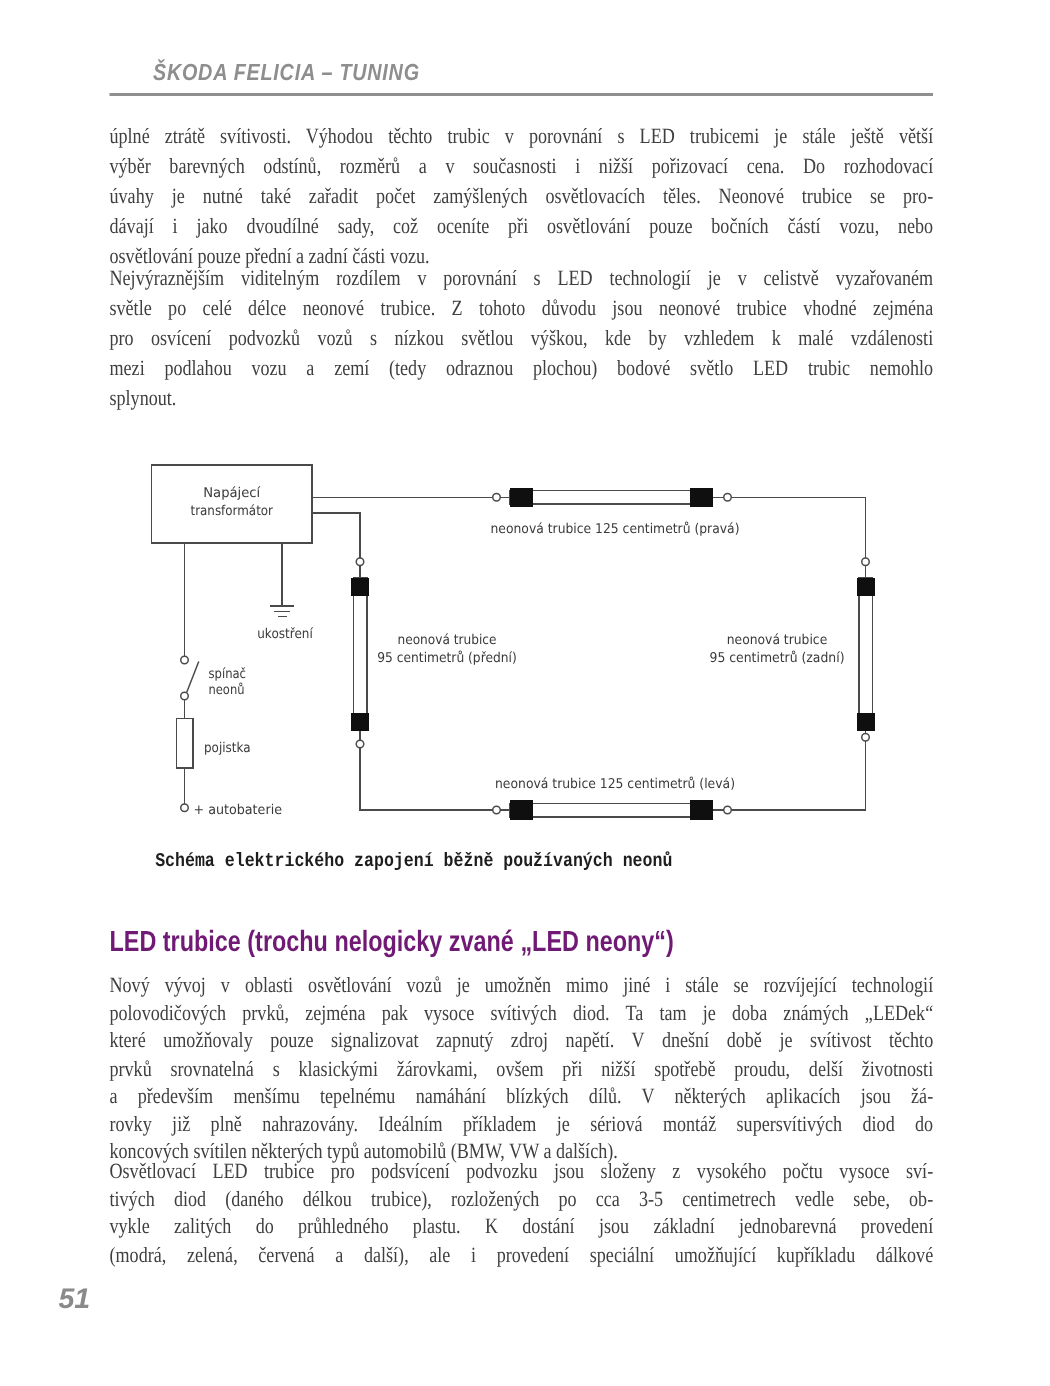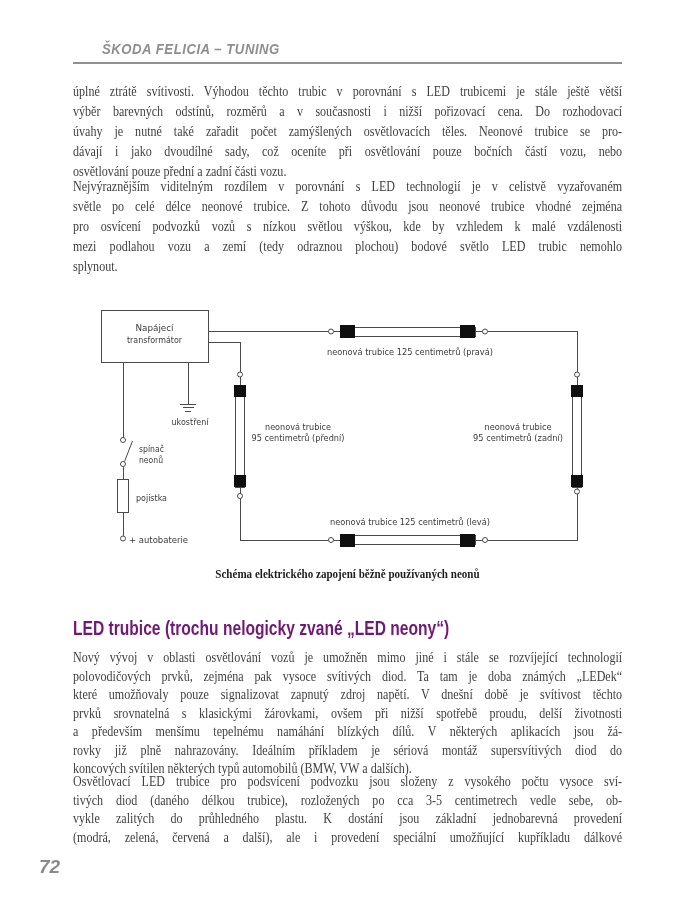--- a/index.html
+++ b/index.html
@@ -27,22 +27,22 @@
   .lh20 .line{line-height:20px;height:20px;}
   .lh18 .line{line-height:18.5px;height:18.5px;}
   #para1{top:81px;}
   #para2{top:176px;}
   #para3{top:648px;}
   #para4{top:772px;}
   
   #diagram{position:absolute;left:70px;top:300px;}
   #diagram text{font-family:"DejaVu Sans","Liberation Sans",sans-serif;font-size:9px;fill:#3a3a3a;}
   .figure-caption{
-    position:absolute;left:73px;top:566px;width:549px;text-align:center;
-    font-family:Liberation Serif, serif;
+    position:absolute;left:73px;top:566px;width:549px;
+    font-family:Liberation Mono, monospace;
     font-weight:bold;font-size:13px;color:#1d1d1d;white-space:nowrap;
   }
   .figure-caption .squeeze{display:inline-block;transform:scaleX(.85);transform-origin:center;}
   
   .section-heading{
     position:absolute;left:73px;top:615px;height:26px;line-height:26px;
     font-family:"Liberation Sans","DejaVu Sans",sans-serif;
     font-weight:bold;font-size:19.5px;color:#701a75;white-space:nowrap;
   }
   .section-heading .squeeze{display:inline-block;transform:scaleX(.8);transform-origin:left center;}
@@ -186,15 +186,15 @@
       <div class="line">koncových svítilen některých typů automobilů (BMW, VW a dalších).</div>
     </div>
 
   <div id="para4" class="para lh18">
       <div class="line jl">Osvětlovací LED trubice pro podsvícení podvozku jsou složeny z vysokého počtu vysoce sví-</div>
       <div class="line jl">tivých diod (daného délkou trubice), rozložených po cca 3-5 centimetrech vedle sebe, ob-</div>
       <div class="line jl">vykle zalitých do průhledného plastu. K dostání jsou základní jednobarevná provedení</div>
       <div class="line jl">(modrá, zelená, červená a další), ale i provedení speciální umožňující kupříkladu dálkové</div>
     </div>
 
-  <div class="page-number">72</div>
+  <div class="page-number">51</div>
 
 </div>
 
 </body></html>

